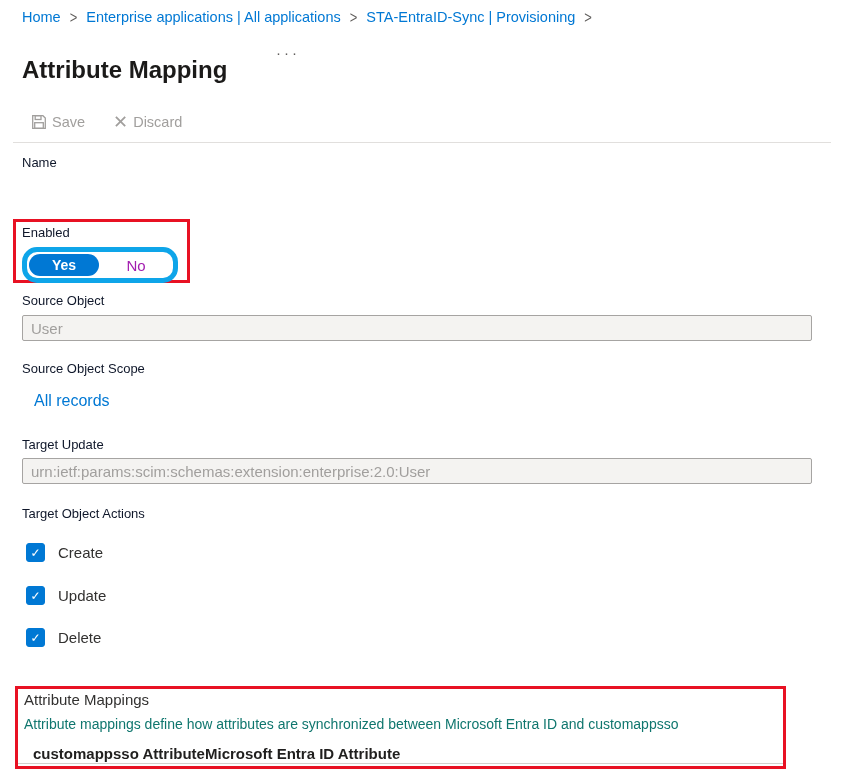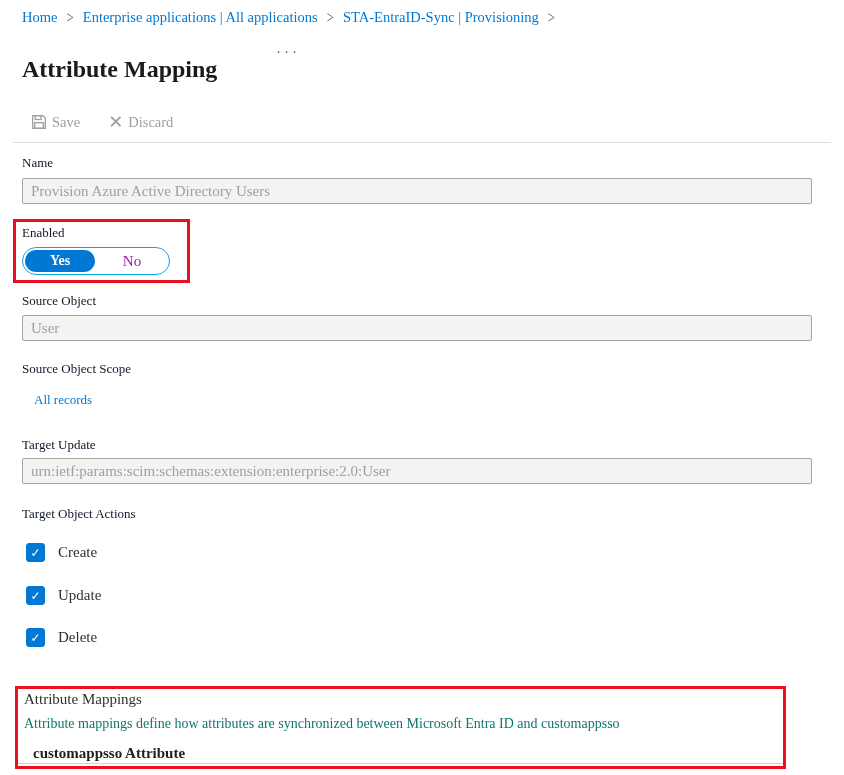--- a/index.html
+++ b/index.html
@@ -1,47 +1,47 @@
 <!DOCTYPE html>
 <html><head>
 <meta charset="utf-8">
 <style>
   html,body{margin:0;padding:0;background:#ffffff;}
   .screen{
     position:relative;width:844px;height:775px;background:#ffffff;
-    font-family:Liberation Serif, serif;color:#323130;overflow:hidden;
+    font-family:Liberation Sans, sans-serif;color:#323130;overflow:hidden;
   }
   
   .breadcrumb{position:absolute;top:9px;left:22px;display:flex;align-items:center;gap:9px;font-size:14.5px;white-space:nowrap;}
   .crumb{color:#0078d4;cursor:pointer;}
   .crumb-sep{color:#605e5c;font-size:13px;transform:scaleY(1.25);}
   
   .page-title{position:absolute;top:40px;left:22px;font-size:24px;font-weight:700;color:#1b1a19;}
   .more-btn{position:absolute;top:44px;left:276px;color:#605e5c;font-size:15px;letter-spacing:3px;cursor:pointer;}
   
   .toolbar{position:absolute;top:109px;left:31px;height:26px;display:flex;align-items:center;gap:28px;}
   .tb-btn{display:flex;align-items:center;gap:5px;color:#a19f9d;font-size:14.5px;}
   .tb-x{font-size:18px;line-height:1;color:#a19f9d;font-weight:400;}
   .toolbar-divider{position:absolute;top:142px;left:13px;width:818px;height:1px;background:#e1dfdd;}
   
   .fld-label{position:absolute;left:22px;font-size:13px;color:#0f172a;}
   .fld-input{
     position:absolute;left:22px;width:772px;height:24px;
     background:#f4f3f1;border:1px solid #a6a4a2;border-radius:2px;
     color:#a19f9d;font-size:15px;padding:0 8px;font-family:inherit;outline:none;
   }
-  .blue-link{position:absolute;left:34px;font-size:13px;color:#0078d4;cursor:pointer;text-decoration:none;}
+  .blue-link{position:absolute;left:34px;font-size:16px;color:#0078d4;cursor:pointer;text-decoration:none;}
   
   .annot{position:absolute;border:3px solid #e81123;background:transparent;pointer-events:none;}
   .annot-enabled{left:13px;top:219px;width:171px;height:58px;}
   .annot-mappings{left:15px;top:686px;width:765px;height:77px;}
   
   .toggle{
     position:absolute;left:22px;top:247px;width:146px;height:26px;
-    border:1px solid #0ea5e9;border-radius:15px;background:#fff;cursor:pointer;
+    border:5px solid #0ea5e9;border-radius:15px;background:#fff;cursor:pointer;
   }
   .toggle-yes{
     position:absolute;left:2px;top:2px;width:70px;height:22px;border-radius:12px;
     background:#0078d4;color:#ffffff;font-size:14px;font-weight:700;
     display:flex;align-items:center;justify-content:center;
   }
   .toggle-no{
     position:absolute;left:74px;top:2px;right:2px;height:22px;
     color:#a21caf;font-size:15px;display:flex;align-items:center;justify-content:center;
   }
@@ -89,21 +89,20 @@
       <span>Save</span>
     </div>
     <div class="tb-btn">
       <span class="tb-x">✕</span>
       <span>Discard</span>
     </div>
   </div>
   <div class="toolbar-divider"></div>
 
   <label class="fld-label" style="top:155px;">Name</label>
-  <input class="fld-input" style="top: 178px;" readonly="" value="Provision Azure Active Directory Users">
 
   <div class="annot annot-enabled"></div>
   <label class="fld-label" style="top:225px;">Enabled</label>
   <div class="toggle">
     <span class="toggle-yes">Yes</span>
     <span class="toggle-no">No</span>
   </div>
 
   <label class="fld-label" style="top:293px;">Source Object</label>
   <input class="fld-input" style="top: 315px;" readonly="" value="User">
@@ -133,16 +132,17 @@
       <span>✓</span>
     </span>
     <span class="chk-label">Delete</span>
   </div>
 
   <div class="annot annot-mappings"></div>
   <div class="am-title">Attribute Mappings</div>
   <div class="am-desc">Attribute mappings define how attributes are synchronized between Microsoft Entra ID and customappsso</div>
   <div class="am-headers">
     <span class="am-col">customappsso Attribute</span>
+    <span class="am-col">Microsoft Entra ID Attribute</span>
   </div>
   <div class="am-underline"></div>
 
 </div>
 
 </body></html>

